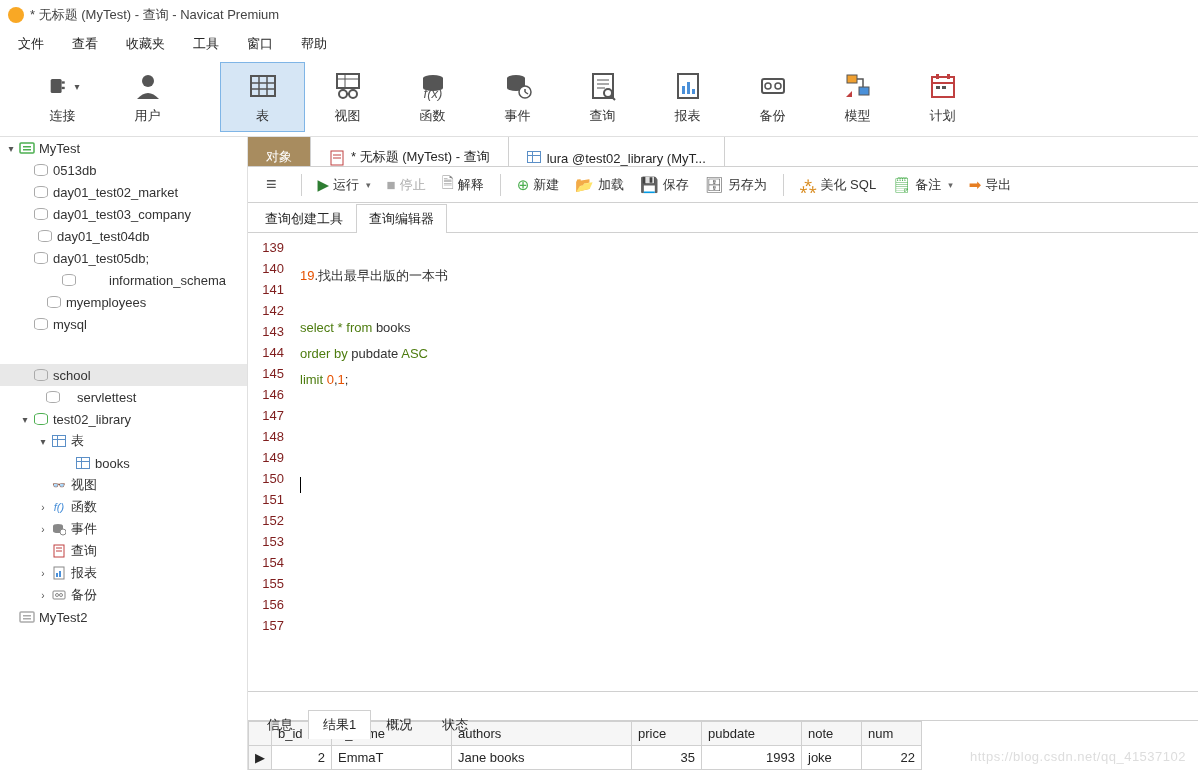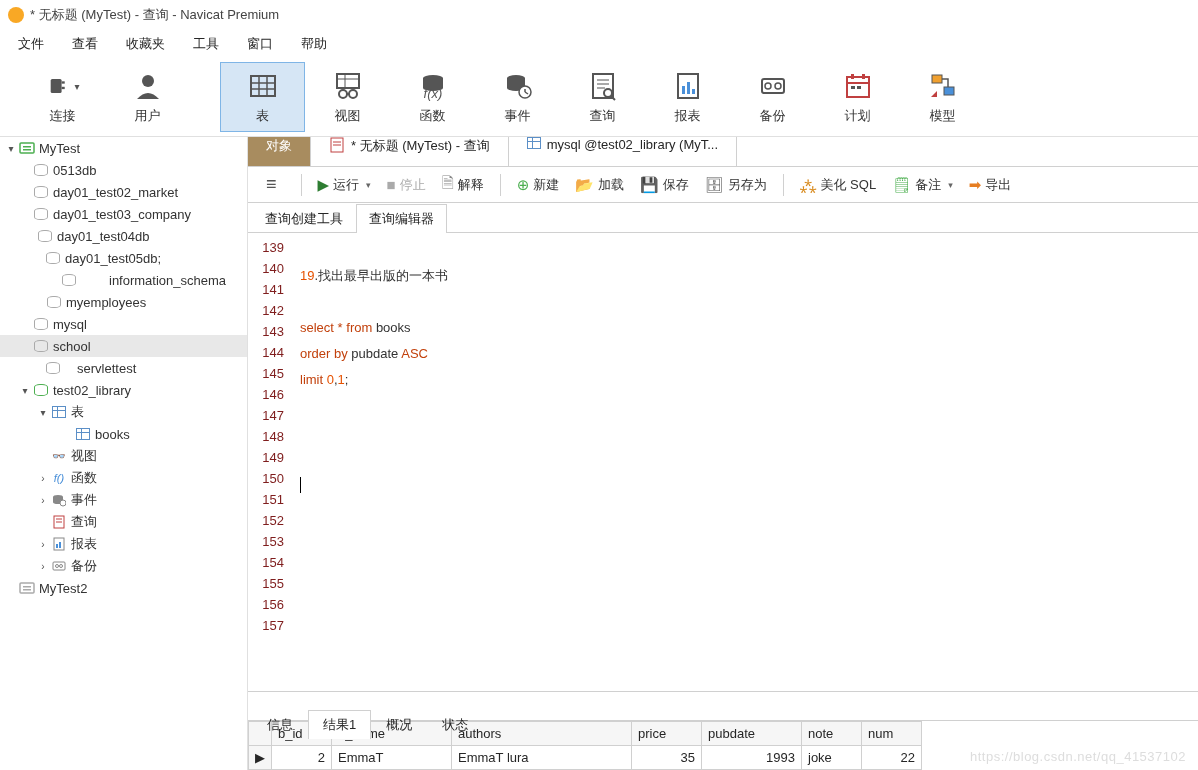--- a/index.html
+++ b/index.html
@@ -11,43 +11,43 @@
 .menubar .mitem { padding: 4px 18px 4px 10px; cursor: default; }
 .toolbar-big { height: 78px; display: flex; align-items: center; padding: 0 20px; border-bottom: 0; }
 .toolbar-big .titem { display: flex; flex-direction: column; align-items: center; justify-content: center; width: 85px; height: 70px; cursor: pointer; }
 .toolbar-big .titem.active { background: #d6e6f5; border: 1px solid #7fb5e6; }
 .toolbar-big .titem .ticon { width: 34px; height: 34px; display: flex; align-items: center; justify-content: center; font-size: 24px; color: #555; margin-bottom: 4px; }
 .toolbar-big .titem .tlabel { font-size: 13px; color: #333; }
 .toolbar-big .titem .dd { font-size: 10px; margin-left: 4px; color: #555; }
 .main { display: flex; height: calc(100% - 136px); border-top: 1px solid #e0e0e0; }
 .sidebar { width: 248px; border-right: 1px solid #e0e0e0; overflow-y: auto; background: #fff; }
 .tree-node { display: flex; align-items: center; height: 22px; padding-left: 4px; cursor: pointer; white-space: nowrap; }
-.tree-node.selected { background: #e8e8e8; }
+.tree-node.selected { background: #e8e8e8; margin-top: 29px; }
 .tree-node .arrow { width: 14px; display: inline-flex; justify-content: center; color: #555; font-size: 10px; }
 .tree-node .nicon { width: 18px; display: inline-flex; justify-content: center; margin-right: 3px; }
 .tree-node .nlabel { color: #333; }
 .content { flex: 1; display: flex; flex-direction: column; min-width: 0; }
 .doc-tabs { height: 30px; display: flex; align-items: stretch; border-bottom: 1px solid #d0d0d0; }
-.doc-tabs .dtab { display: flex; align-items: flex-start; padding: 0 18px; gap: 6px; border-right: 1px solid #d0d0d0; cursor: pointer; }
+.doc-tabs .dtab { display: flex; align-items: flex-end; padding: 0 18px; gap: 6px; border-right: 1px solid #d0d0d0; cursor: pointer; }
 .doc-tabs .dtab.obj { background: #a88c5f; color: #fff; font-weight: 400; }
 .doc-tabs .dtab.act { background: #fff; }
 .doc-tabs .dtab .ticon-sm { width: 16px; height: 16px; }
 .query-toolbar { height: 36px; display: flex; align-items: center; padding: 0 12px; gap: 4px; border-bottom: 1px solid #d0d0d0; }
 .qbtn { display: flex; align-items: center; gap: 4px; padding: 3px 6px; cursor: pointer; color: #333; }
 .qbtn.hamburger { font-size: 18px; color: #555; margin-right: 8px; }
 .qbtn .qicon { font-size: 15px; }
 .qbtn.disabled { color: #aaa; }
 .sep { width: 1px; height: 22px; background: #d0d0d0; margin: 0 6px; }
 .sub-tabs { height: 30px; display: flex; align-items: flex-end; border-bottom: 1px solid #d0d0d0; padding-left: 4px; }
 .sub-tabs .stab { padding: 5px 12px; border: 1px solid transparent; border-bottom: none; cursor: pointer; position: relative; top: 1px; }
 .sub-tabs .stab.active { border-color: #d0d0d0; background: #fff; }
 .editor { flex: 1; display: flex; font-family: "Courier New", monospace; font-size: 14px; overflow: hidden; min-height: 0; }
 .gutter { width: 44px; background: #fff; color: #7f1d1d; text-align: right; padding: 4px 8px 4px 0; line-height: 21px; user-select: none; }
 .code { flex: 1; padding: 4px 8px; line-height: 26px; white-space: pre; color: #333; position: relative; }
-.kw { color: #c2410c; }
+.kw { color: #4d7c0f; }
 .num { color: #e65100; }
 .cursor-line { display: inline-block; width: 1px; height: 16px; background: #000; vertical-align: middle; }
 .result-tabs { height: 30px; display: flex; align-items: flex-end; border-top: 1px solid #d0d0d0; border-bottom: 1px solid #d0d0d0; padding-left: 4px; }
 .result-tabs .rtab { padding: 5px 14px; border: 1px solid transparent; border-bottom: none; cursor: pointer; position: relative; top: 19px; }
 .result-tabs .rtab.active { border-color: #d0d0d0; background: #fff; }
 .result-grid { overflow: auto; }
 .result-grid table { border-collapse: collapse; }
 .result-grid th, .result-grid td { border: 1px solid #d0d0d0; padding: 3px 6px; text-align: left; font-weight: normal; height: 24px; }
 .result-grid th { background: #f6f6f6; }
 .result-grid .rowhead { width: 22px; background: #f6f6f6; text-align: center; }
@@ -177,41 +177,41 @@
           <rect x="4" y="8" width="22" height="14" rx="2" fill="none" stroke="#555" stroke-width="2"></rect>
           <circle cx="10" cy="15" r="3" fill="none" stroke="#555" stroke-width="1.5"></circle>
           <circle cx="20" cy="15" r="3" fill="none" stroke="#555" stroke-width="1.5"></circle>
         </svg>
       </div>
     <div class="tlabel">备份</div>
   </div>
   <div class="titem">
     <div class="ticon">
         <svg width="30" height="30" viewBox="0 0 30 30">
+          <rect x="4" y="4" width="10" height="8" fill="#f0a030" stroke="#555"></rect>
+          <rect x="16" y="16" width="10" height="8" fill="#4a90d9" stroke="#555"></rect>
+          <path d="M14 8 L20 8 L20 16" fill="none" stroke="#555" stroke-width="1.5"></path>
+          <polygon points="3,26 9,20 9,26" fill="#c04040"></polygon>
+        </svg>
+      </div>
+    <div class="tlabel">模型</div>
+  </div>
+  <div class="titem">
+    <div class="ticon">
+        <svg width="30" height="30" viewBox="0 0 30 30">
           <rect x="4" y="6" width="22" height="20" fill="none" stroke="#c04040" stroke-width="2"></rect>
           <line x1="4" y1="12" x2="26" y2="12" stroke="#c04040" stroke-width="2"></line>
           <rect x="8" y="3" width="3" height="5" fill="#c04040"></rect>
           <rect x="19" y="3" width="3" height="5" fill="#c04040"></rect>
           <rect x="8" y="15" width="4" height="3" fill="#555"></rect>
           <rect x="14" y="15" width="4" height="3" fill="#555"></rect>
         </svg>
       </div>
     <div class="tlabel">计划</div>
   </div>
-  <div class="titem">
-    <div class="ticon">
-        <svg width="30" height="30" viewBox="0 0 30 30">
-          <rect x="4" y="4" width="10" height="8" fill="#f0a030" stroke="#555"></rect>
-          <rect x="16" y="16" width="10" height="8" fill="#4a90d9" stroke="#555"></rect>
-          <path d="M14 8 L20 8 L20 16" fill="none" stroke="#555" stroke-width="1.5"></path>
-          <polygon points="3,26 9,20 9,26" fill="#c04040"></polygon>
-        </svg>
-      </div>
-    <div class="tlabel">模型</div>
-  </div>
 </div>
 
 <div class="main">
 
   <div class="sidebar">
     <div class="tree-node">
       <span class="arrow">▾</span>
         <span class="nicon">
           <svg width="16" height="14">
             <rect x="1" y="2" width="14" height="10" rx="1" fill="none" stroke="#4caf50" stroke-width="1.5"></rect>
@@ -243,21 +243,21 @@
           </span>
           <span class="nlabel">day01_test03_company</span>
         </div>
         <div class="tree-node" style="padding-left: 22px;">
           <span class="arrow"></span>
           <span class="nicon">
             <span class="dbicon"></span>
           </span>
           <span class="nlabel">day01_test04db</span>
         </div>
-        <div class="tree-node" style="padding-left: 30px;">
+        <div class="tree-node" style="padding-left: 18px;">
           <span class="arrow"></span>
           <span class="nicon">
             <span class="dbicon"></span>
           </span>
           <span class="nlabel">day01_test05db;</span>
         </div>
         <div class="tree-node" style="padding-left: 18px; gap: 28px;">
           <span class="arrow"></span>
           <span class="nicon">
             <span class="dbicon"></span>
@@ -391,21 +391,21 @@
       <div class="dtab act">
         <svg class="ticon-sm" width="16" height="16">
             <rect x="2" y="1" width="12" height="14" fill="none" stroke="#c04040"></rect>
             <line x1="4" y1="5" x2="12" y2="5" stroke="#c04040"></line>
             <line x1="4" y1="8" x2="12" y2="8" stroke="#c04040"></line>
           </svg>
         <span>* 无标题 (MyTest) - 查询</span>
       </div>
       <div class="dtab">
         <span><span class="tblicon"></span></span>
-        <span>mysql @test02_library (MyT...</span>
+        <span>lura @test02_library (MyT...</span>
       </div>
     </div>
 
     <div class="query-toolbar">
       <div class="qbtn hamburger">≡</div>
       <div class="sep"></div>
       <div class="qbtn">
           <span class="qicon" style="color:#2e7d32">▶</span>
           <span>运行</span>
           <span style="font-size:9px;margin-left:3px;color:#666">▾</span>
@@ -517,21 +517,21 @@
               <th style="width: 100px;">pubdate</th>
               <th style="width: 60px;">note</th>
               <th style="width: 60px;">num</th>
             </tr>
           </thead>
         <tbody id="grid-body">
             <tr>
               <td class="rowhead">▶</td>
               <td class="num-cell">2</td>
               <td>EmmaT</td>
-              <td>EmmaT lura</td>
+              <td>Jane books</td>
               <td class="num-cell">35</td>
               <td class="num-cell">1993</td>
               <td>joke</td>
               <td class="num-cell">22</td>
             </tr>
           </tbody>
       </table>
     </div>
   </div>
 </div>

